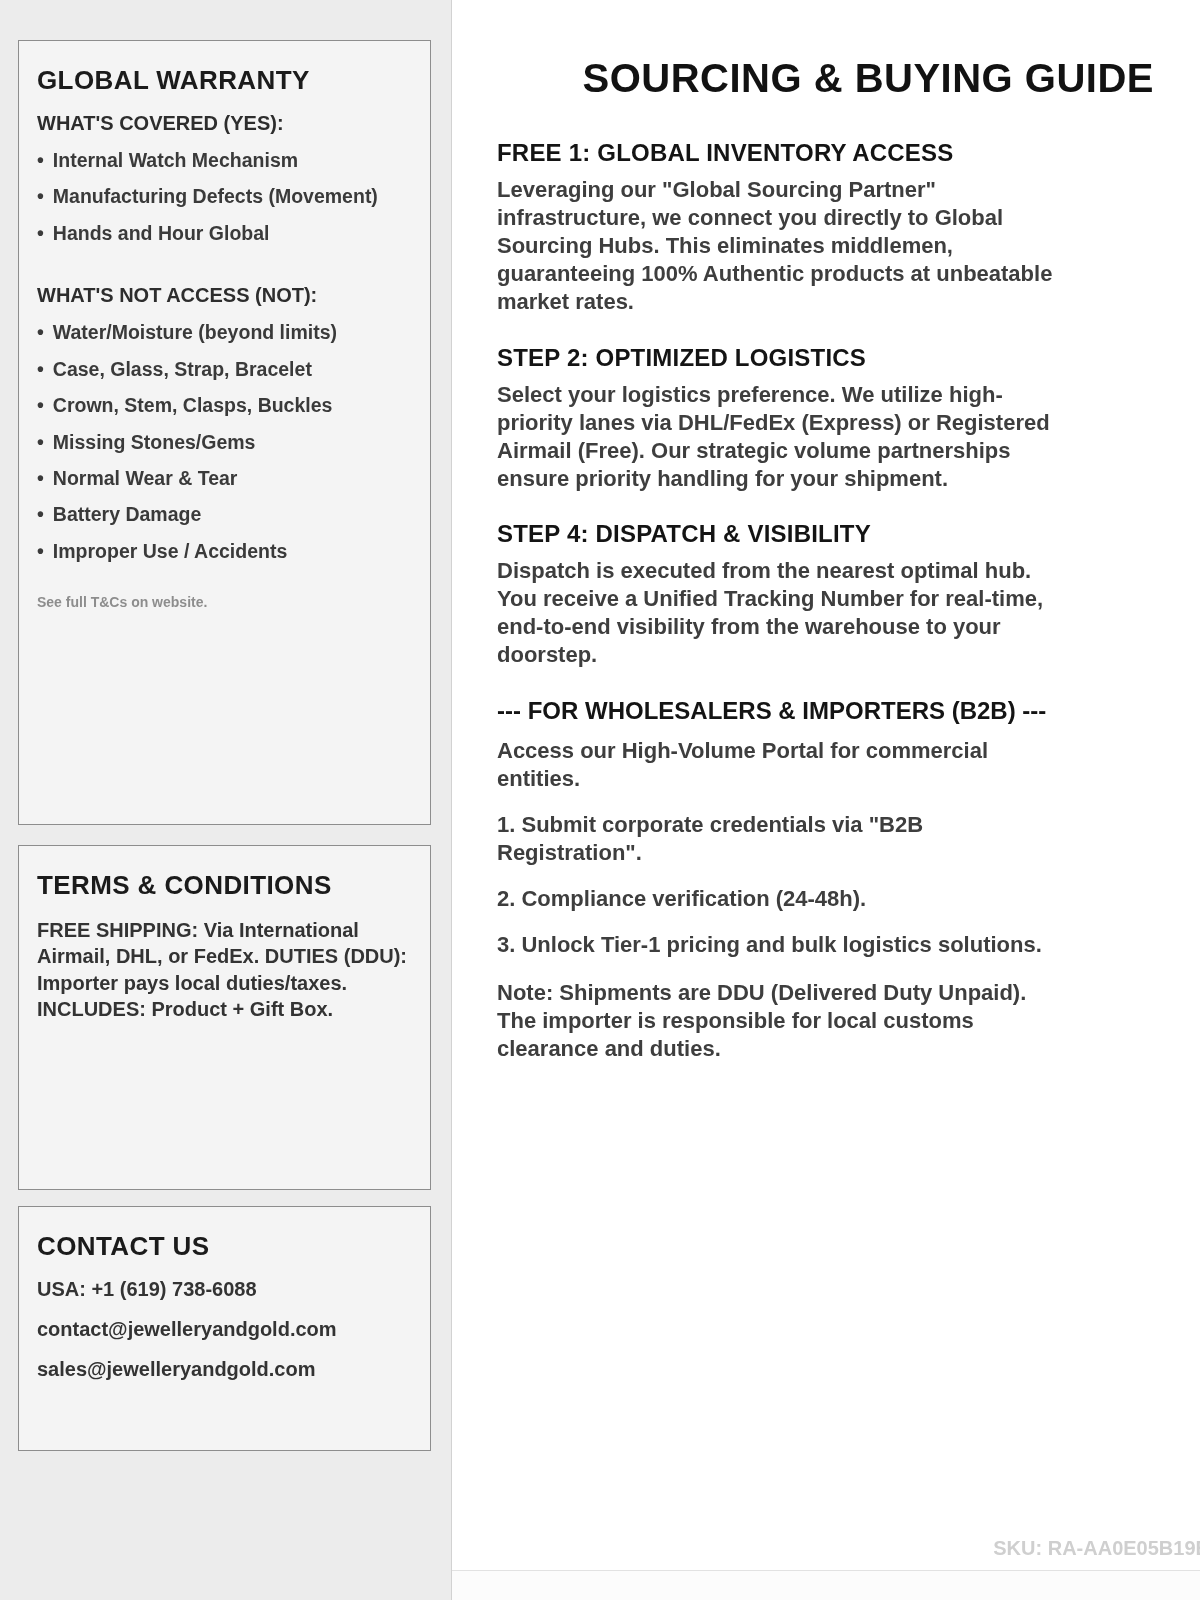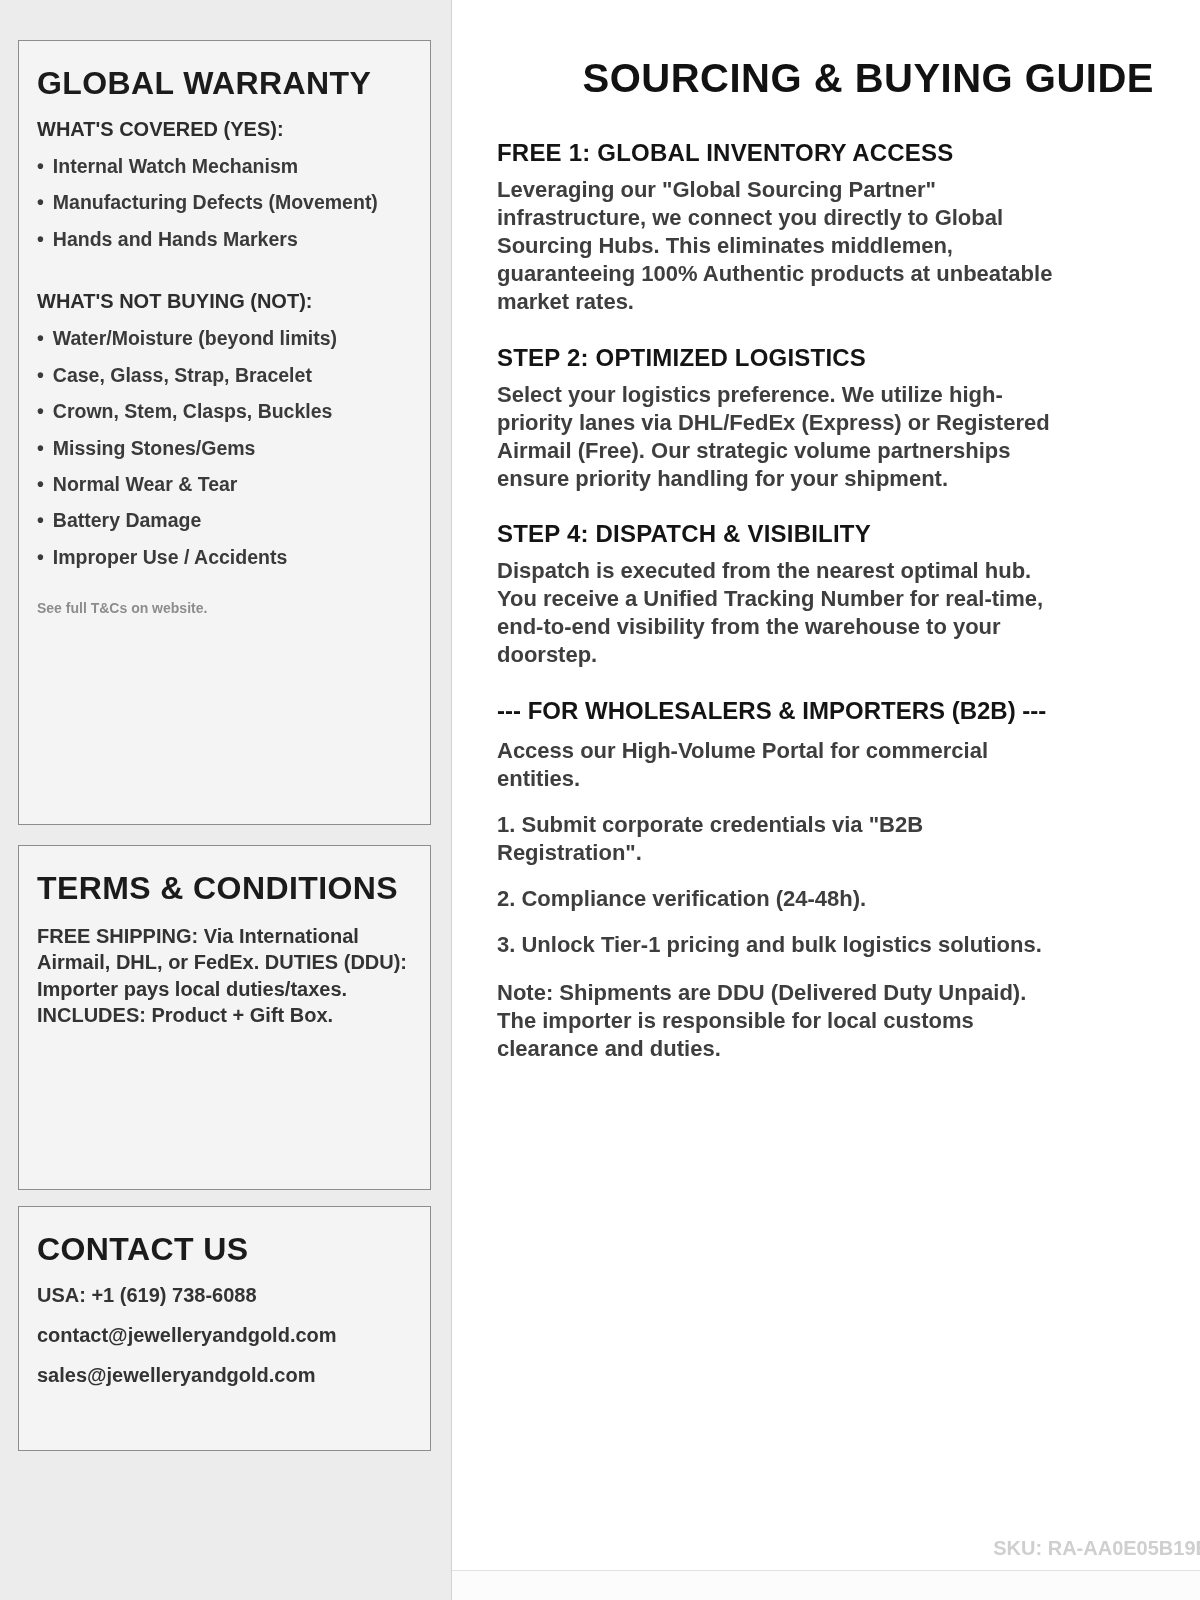--- a/index.html
+++ b/index.html
@@ -7,21 +7,21 @@
   body { font-family:"Liberation Sans", sans-serif; background:#ffffff; }
 
   .page { display:flex; width:1200px; height:1600px; overflow:hidden; background:#ffffff; }
 
   
   .sidebar { width:452px; flex:0 0 452px; background:#ececec; border-right:1px solid #d2d2d2; padding:40px 20px 0 18px; }
   .box { background:#f4f4f4; border:1px solid #8d8d8d; padding:24px 18px; margin-bottom:20px; }
   .box-warranty { min-height:785px; }
   .box-terms { min-height:345px; margin-bottom:16px; }
   .box-contact { min-height:245px; }
-  .box h2 { font-size:32px; font-weight:700; color:#1b1b1b; letter-spacing:0.4px; margin-bottom:16px; }
+  .box h2 { font-size:26px; font-weight:700; color:#1b1b1b; letter-spacing:0.4px; margin-bottom:16px; }
   .subhead { font-size:20px; font-weight:700; color:#2d2d2d; margin:8px 0 4px; }
   .subhead.gap { margin-top:40px; }
   .bullets { list-style:none; }
   .bullets li { font-size:19.5px; font-weight:700; color:#3a3a3a; margin-top:14px; line-height:1.15; }
   .bullets li::before { content:"•"; margin-right:9px; }
   .footnote { margin-top:32px; font-size:14px; font-weight:700; color:#8d8d8d; }
   .body-text { font-size:20px; font-weight:700; color:#333333; line-height:1.32; }
   .contact-line { font-size:20px; font-weight:700; color:#333333; margin-top:17px; }
   .contact-line.first { margin-top:6px; }
 
@@ -43,24 +43,24 @@
 
   <aside class="sidebar">
 
     <section class="box box-warranty">
       <h2>GLOBAL WARRANTY</h2>
 
       <div class="subhead">WHAT'S COVERED (YES):</div>
       <ul class="bullets">
         <li>Internal Watch Mechanism</li>
         <li>Manufacturing Defects (Movement)</li>
-        <li>Hands and Hands Markers</li>
+        <li>Hands and Hour Global</li>
       </ul>
 
-      <div class="subhead gap">WHAT'S NOT BUYING (NOT):</div>
+      <div class="subhead gap">WHAT'S NOT ACCESS (NOT):</div>
       <ul class="bullets">
         <li>Water/Moisture (beyond limits)</li>
         <li>Case, Glass, Strap, Bracelet</li>
         <li>Crown, Stem, Clasps, Buckles</li>
         <li>Missing Stones/Gems</li>
         <li>Normal Wear &amp; Tear</li>
         <li>Battery Damage</li>
         <li>Improper Use / Accidents</li>
       </ul>
 

